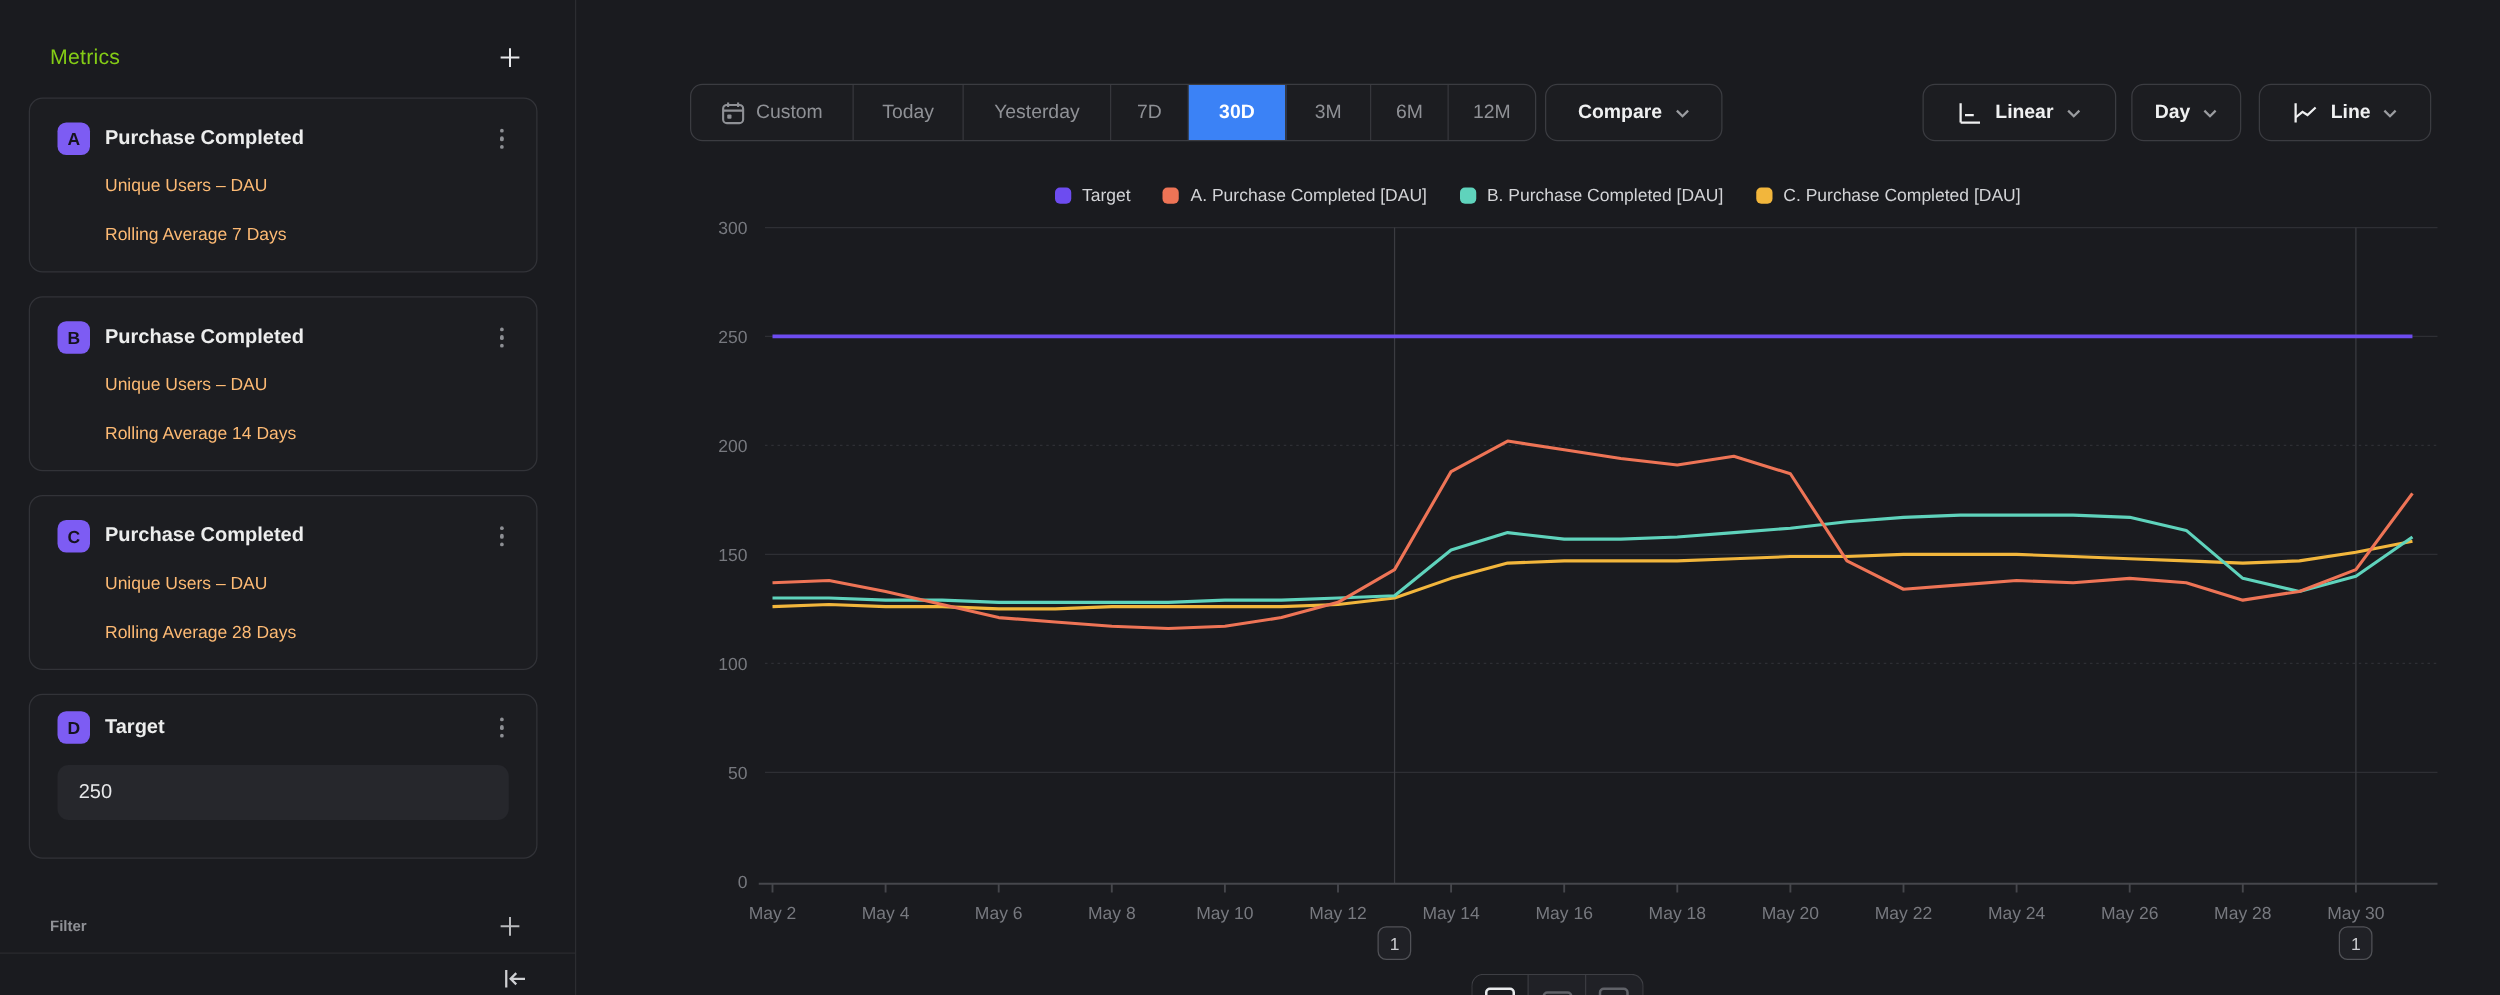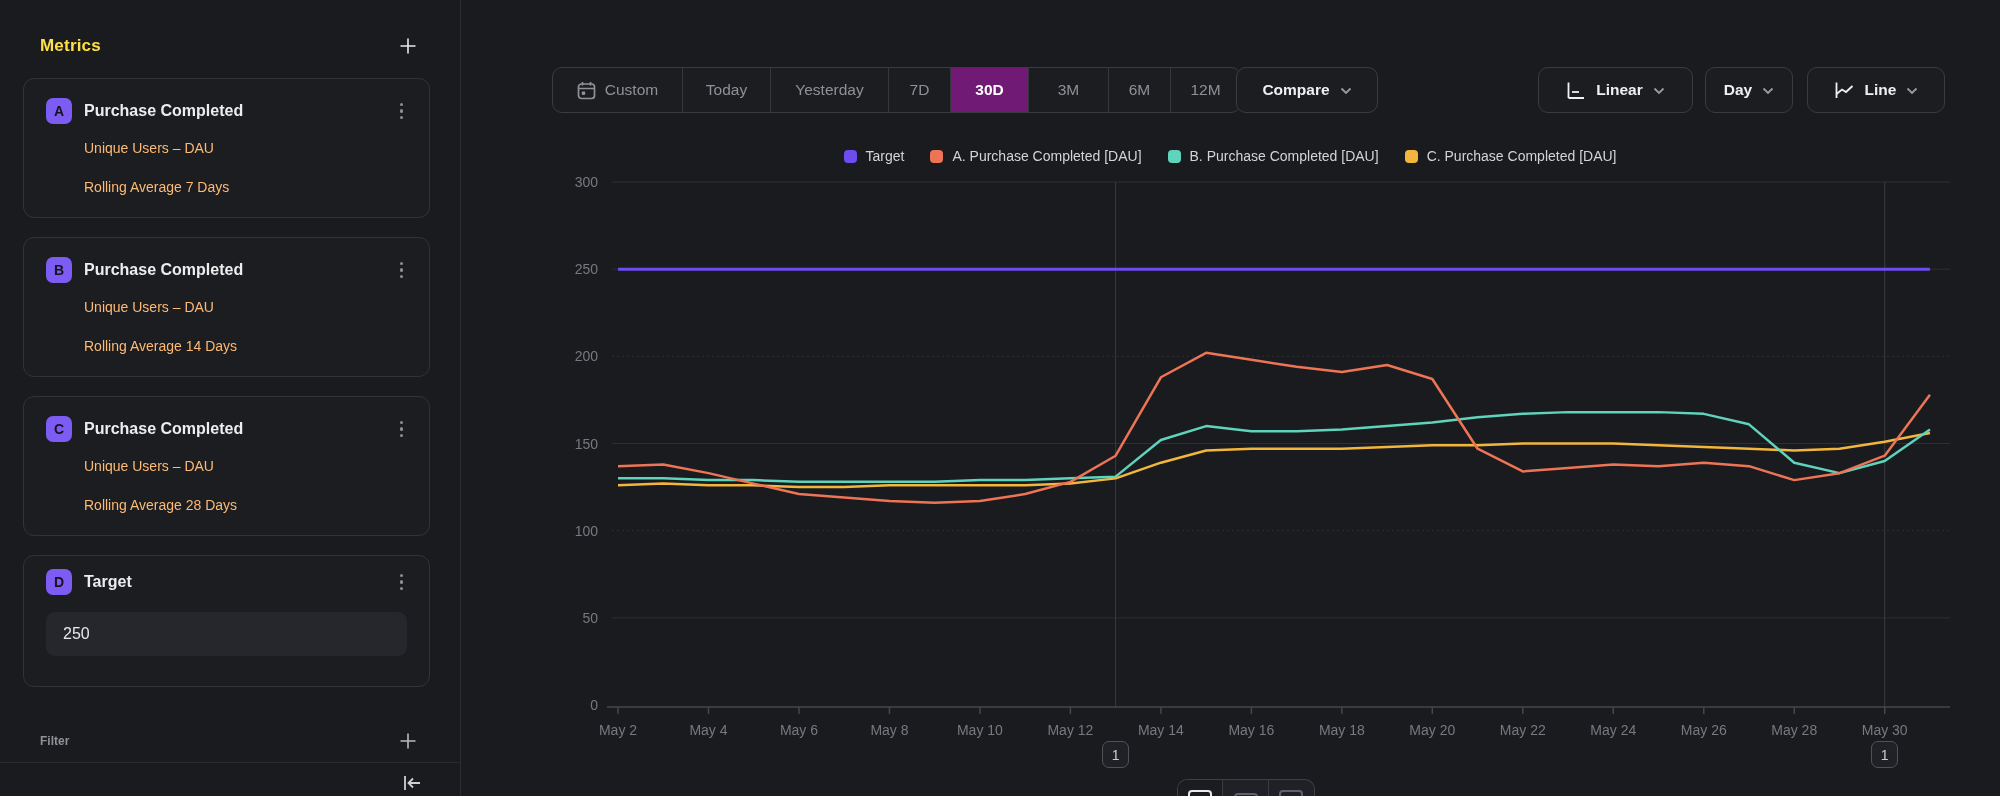--- a/index.html
+++ b/index.html
@@ -12,21 +12,21 @@
   }
   
   .sidebar {
     position:absolute; left:0; top:0; width:461px; height:796px;
     border-right:1px solid #2c2d31; background:#1a1b1f;
   }
   .sidebar-header {
     margin:32px 40px 18px 40px; height:28px;
     display:flex; align-items:center; justify-content:space-between;
   }
-  .sidebar-header .title { font-size:17px; font-weight:700; color:#fde047; letter-spacing:.2px; }
+  .sidebar-header .title { font-size:17px; font-weight:400; color:#84cc16; letter-spacing:.2px; }
   .plus-btn {
     width:24px; height:24px; display:flex; align-items:center; justify-content:center;
     color:#e8e9eb; cursor:pointer; background:none; border:none;
   }
   .metric-card {
     margin:0 23px 19px 23px; width:407px;
     border:1px solid #323338; border-radius:11px;
     background:#1c1d21; padding:18px 22px 21px 22px;
   }
   .metric-card.target { padding-top:12px; padding-bottom:30px; }
@@ -64,21 +64,21 @@
     display:flex; border:1px solid #3b3c41; border-radius:10px; overflow:hidden;
     background:#1c1d21;
   }
   .seg {
     display:flex; align-items:center; justify-content:center; gap:9px;
     font-size:15.5px; color:#8f9196; border-right:1px solid #36373c;
     cursor:pointer; background:none; border-top:none; border-bottom:none; border-left:none;
     font-family:"Liberation Sans", sans-serif;
   }
   .seg:last-child { border-right:none;justify-content:center; }
-  .seg.selected { background:#701a75; color:#ffffff; font-weight:700; }
+  .seg.selected { background:#3b82f6; color:#ffffff; font-weight:700; }
   .tool-btn {
     position:absolute; top:67px; height:46px;
     display:flex; align-items:center; justify-content:center; gap:10px;
     border:1px solid #3b3c41; border-radius:10px; background:#1c1d21;
     color:#eff0f1; font-size:15.5px; font-weight:700; cursor:pointer;
     font-family:"Liberation Sans", sans-serif;
   }
   .chev { margin-top:1px; }
 
   
@@ -214,21 +214,21 @@
       </button>
     <button class="seg" style="width:118px">
         <span>Yesterday</span>
       </button>
     <button class="seg" style="width:62px">
         <span>7D</span>
       </button>
     <button class="seg selected" style="width:78px">
         <span>30D</span>
       </button>
-    <button class="seg" style="width:80px">
+    <button class="seg" style="width:68px">
         <span>3M</span>
       </button>
     <button class="seg" style="width:62px">
         <span>6M</span>
       </button>
     <button class="seg" style="width:69px">
         <span>12M</span>
       </button>
   </div>
 

